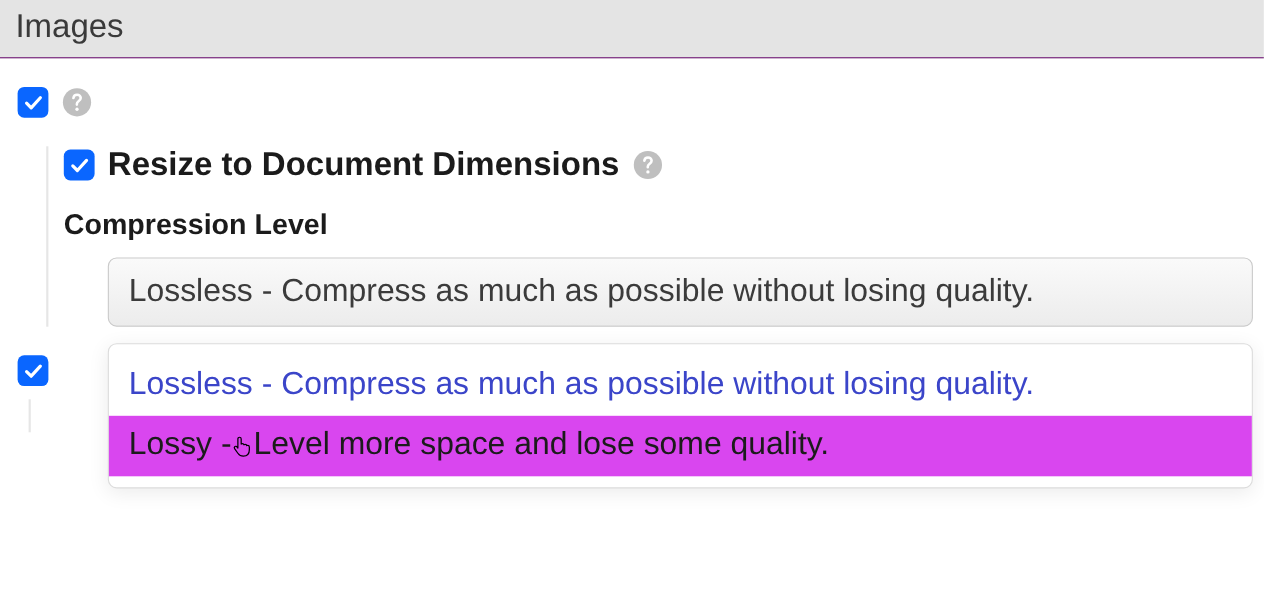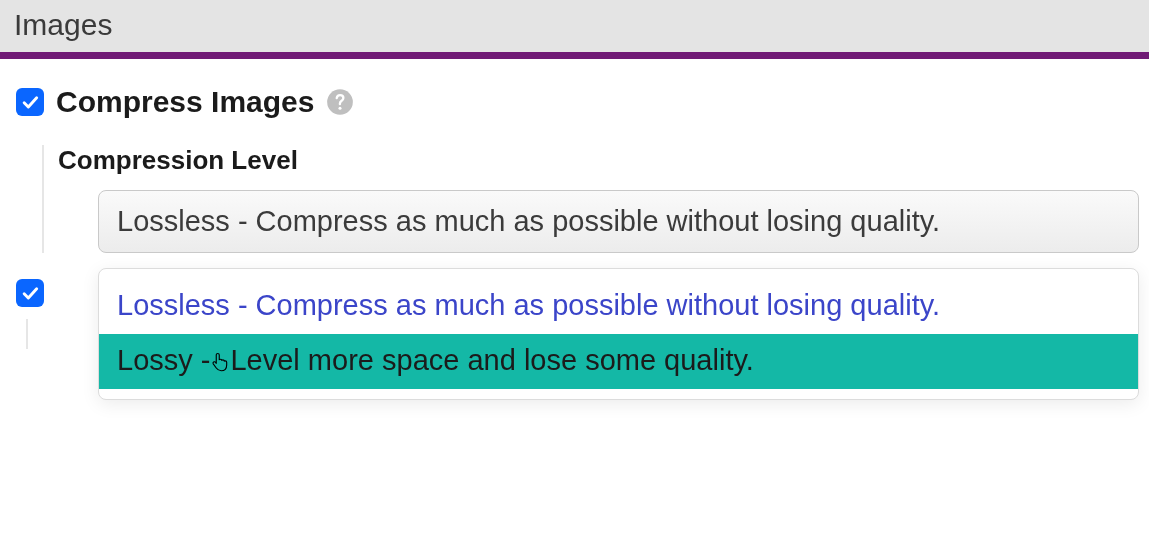--- a/index.html
+++ b/index.html
@@ -10,21 +10,21 @@
     body {
       font-family: -apple-system, BlinkMacSystemFont, "Segoe UI", Helvetica, Arial, sans-serif;
       width: 1149px;
       height: 537px;
       background: #ffffff;
       color: #222;
       overflow: hidden;
     }
     .section-header {
       background: #e4e4e4;
-      border-bottom: 7px solid #701a75;
+      border-bottom: 1px solid #701a75;
       padding: 8px 14px 10px 14px;
     }
     .section-header span {
       font-size: 30px;
       font-weight: 400;
       color: #3a3a3a;
     }
     .content {
       padding: 26px 10px 0 16px;
     }
@@ -121,21 +121,21 @@
       font-size: 29px;
       cursor: pointer;
       white-space: nowrap;
       display: flex;
       align-items: center;
     }
     .option.selected {
       color: #3b45c9;
     }
     .option.hovered {
-      background: #14b8a6;
+      background: #d946ef;
       color: #1b1b1b;
       position: relative;
     }
     .cursor-icon {
       display: inline-flex;
       width: 24px;
       height: 24px;
       margin: 0 -2px 0 -2px;
       vertical-align: middle;
     }
@@ -168,31 +168,45 @@
   <span>Images</span>
 </div>
 
 <div class="content">
   <div class="row">
     <div class="checkbox">
       <svg viewBox="0 0 24 24">
           <polyline points="5 13 10 18 20 7"></polyline>
         </svg>
     </div>
-    <span class="label-bold">Compress Images</span>
     <span class="help-icon">
       <svg viewBox="0 0 24 24">
           <circle cx="12" cy="12" r="11" fill="#bfbfbf"></circle>
           <path d="M9.2 8.7c.2-1.5 1.4-2.6 2.9-2.6 1.6 0 2.8 1.1 2.8 2.5 0 1.2-.6 1.8-1.7 2.6-1 .7-1.3 1.2-1.3 2.2v.4" stroke="#fff" stroke-width="2" fill="none" stroke-linecap="round"></path>
           <circle cx="12" cy="17.4" r="1.3" fill="#fff"></circle>
         </svg>
     </span>
   </div>
 
   <div class="nested">
+    <div class="row">
+      <div class="checkbox">
+        <svg viewBox="0 0 24 24">
+            <polyline points="5 13 10 18 20 7"></polyline>
+          </svg>
+      </div>
+      <span class="label-bold">Resize to Document Dimensions</span>
+      <span class="help-icon">
+        <svg viewBox="0 0 24 24">
+            <circle cx="12" cy="12" r="11" fill="#bfbfbf"></circle>
+            <path d="M9.2 8.7c.2-1.5 1.4-2.6 2.9-2.6 1.6 0 2.8 1.1 2.8 2.5 0 1.2-.6 1.8-1.7 2.6-1 .7-1.3 1.2-1.3 2.2v.4" stroke="#fff" stroke-width="2" fill="none" stroke-linecap="round"></path>
+            <circle cx="12" cy="17.4" r="1.3" fill="#fff"></circle>
+          </svg>
+      </span>
+    </div>
 
     <div class="sublabel">Compression Level</div>
 
     <div class="select-wrap">
       <div class="select-display">Lossless - Compress as much as possible without losing quality.</div>
       <div class="options-panel">
         <div class="option selected">Lossless - Compress as much as possible without losing quality.</div>
         <div class="option hovered">
           <span>Lossy -</span>
           <span class="cursor-icon">

